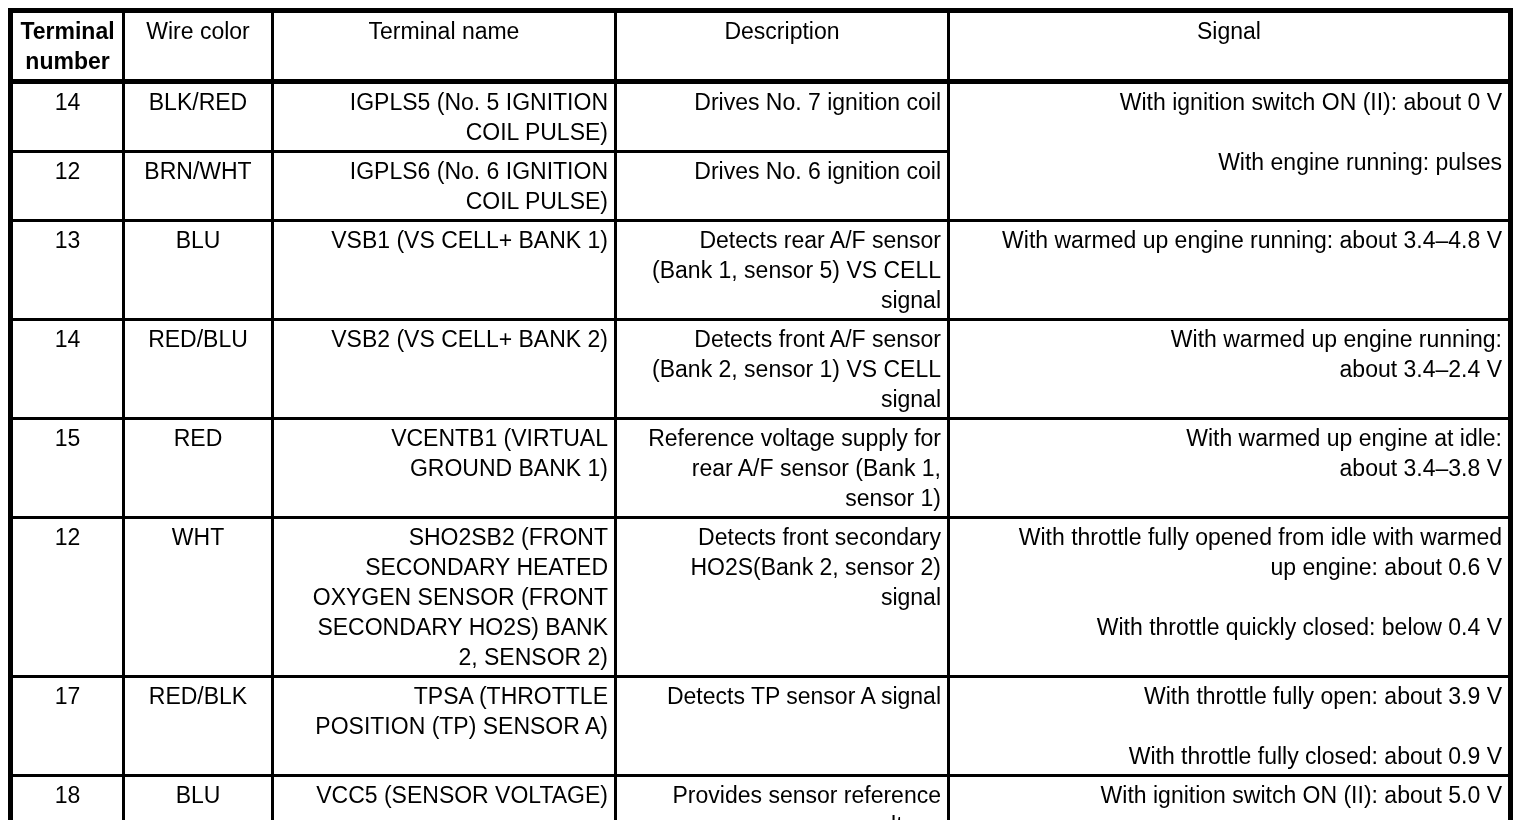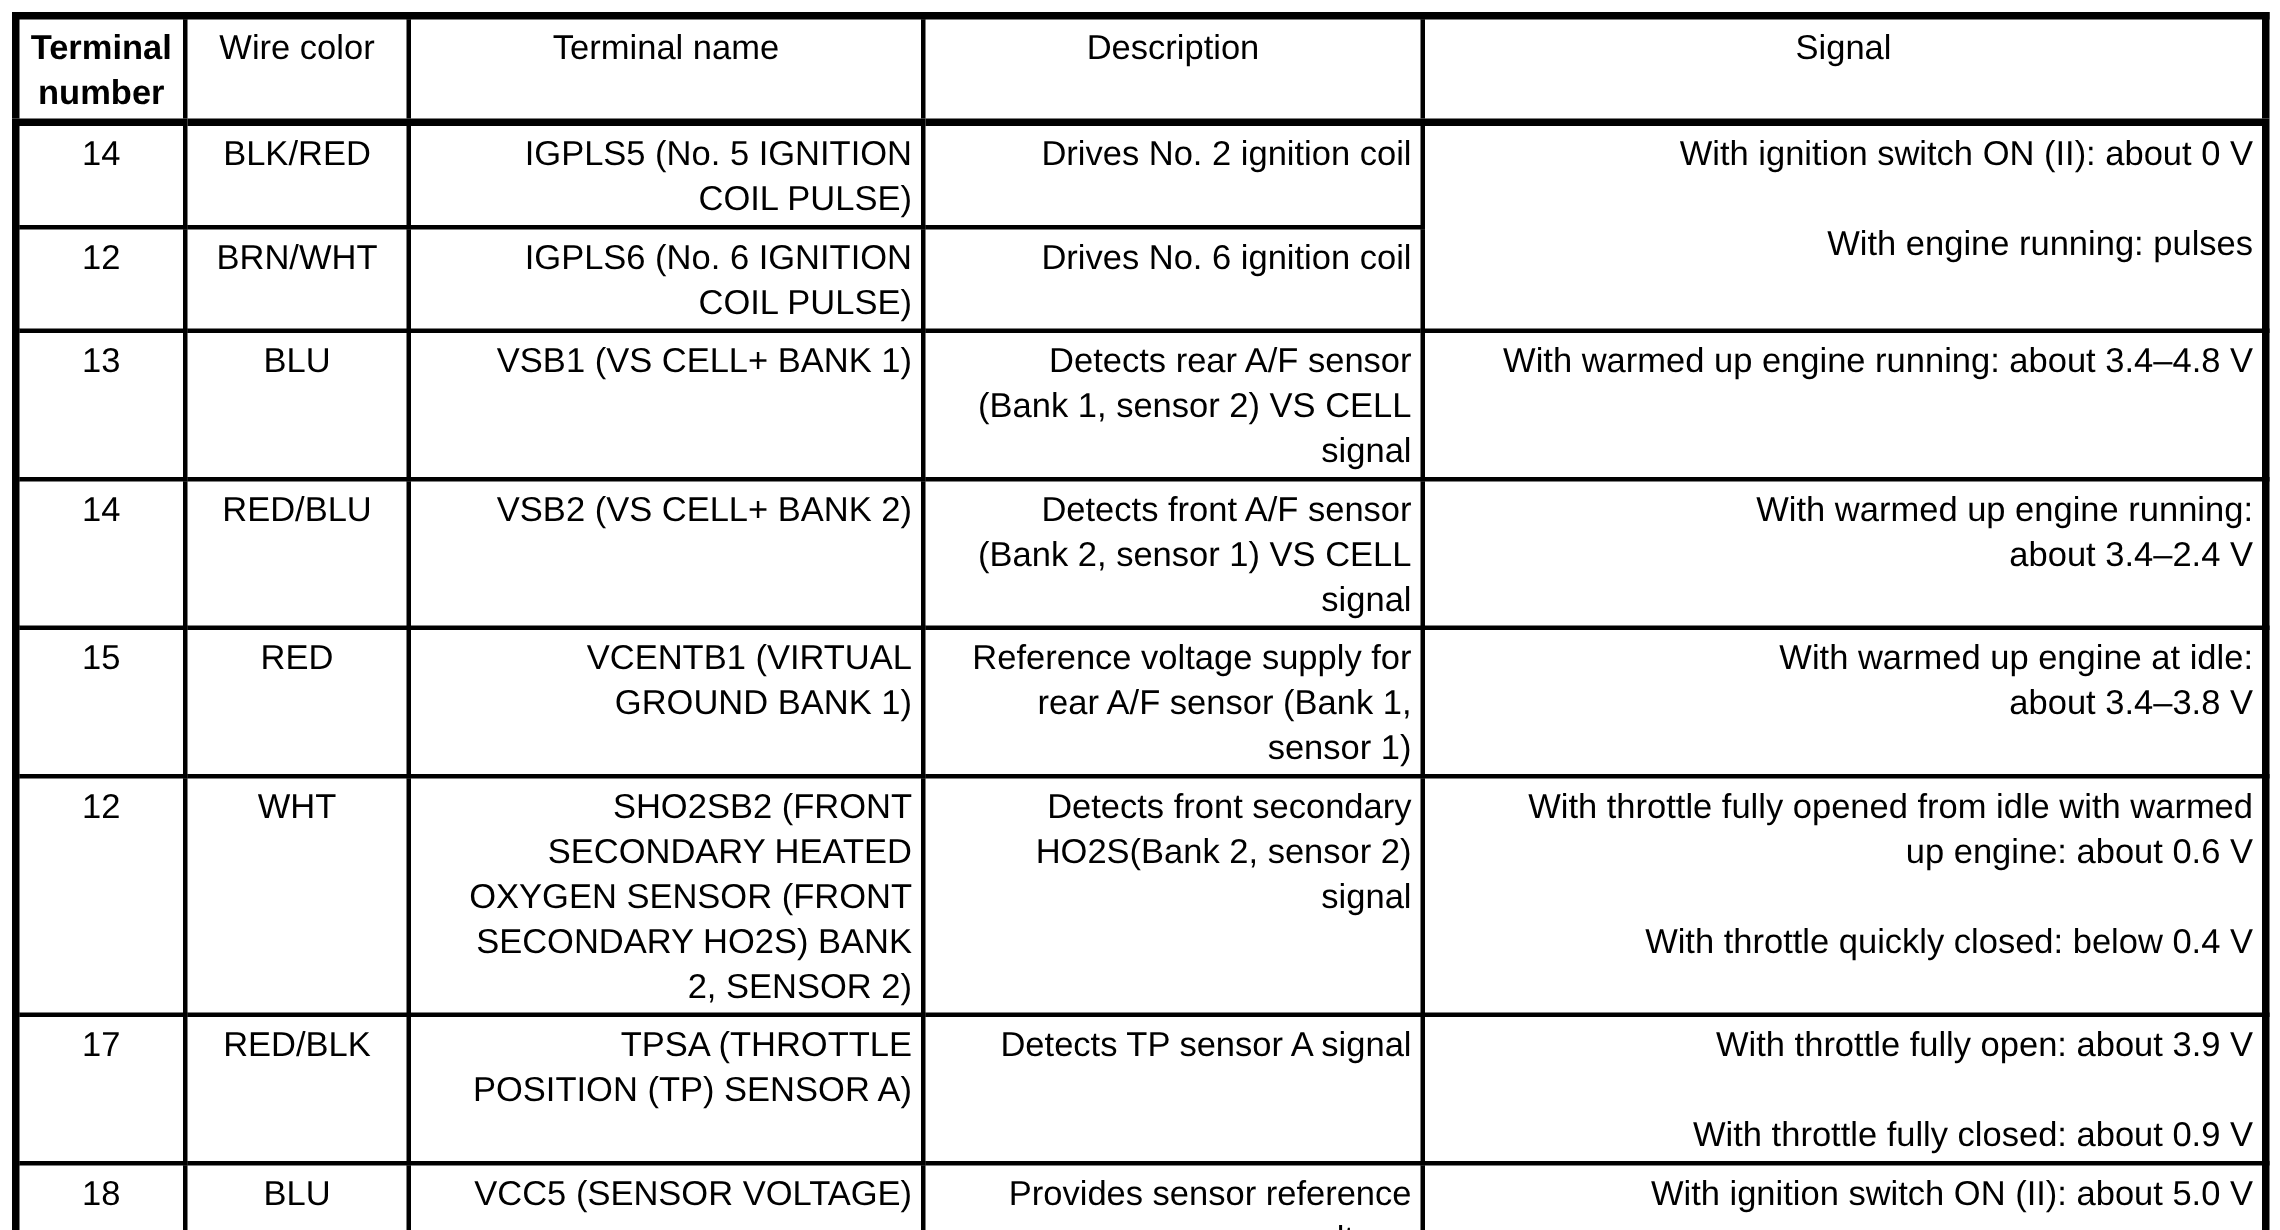--- a/index.html
+++ b/index.html
@@ -73,38 +73,38 @@
         <th>Description</th>
         <th>Signal</th>
       </tr>
     </thead>
     <tbody>
       <tr class="row-11">
         <td class="cell-terminal">14</td>
         <td class="cell-wire">BLK/RED</td>
         <td class="cell-name">IGPLS5 (No. 5 IGNITION
 COIL PULSE)</td>
-        <td class="cell-desc">Drives No. 2 ignition coil</td>
+        <td class="cell-desc">Drives No. 7 ignition coil</td>
         <td class="cell-signal" rowspan="2">With ignition switch ON (II): about 0 V
 
 With engine running: pulses</td>
       </tr>
       <tr class="row-12">
         <td class="cell-terminal">12</td>
         <td class="cell-wire">BRN/WHT</td>
         <td class="cell-name">IGPLS6 (No. 6 IGNITION
 COIL PULSE)</td>
         <td class="cell-desc">Drives No. 6 ignition coil</td>
       </tr>
       <tr class="row-13">
         <td class="cell-terminal">13</td>
         <td class="cell-wire">BLU</td>
         <td class="cell-name">VSB1 (VS CELL+ BANK 1)</td>
         <td class="cell-desc">Detects rear A/F sensor
-(Bank 1, sensor 2) VS CELL
+(Bank 1, sensor 5) VS CELL
 signal</td>
         <td class="cell-signal">With warmed up engine running: about 3.4–4.8 V</td>
       </tr>
       <tr class="row-14">
         <td class="cell-terminal">14</td>
         <td class="cell-wire">RED/BLU</td>
         <td class="cell-name">VSB2 (VS CELL+ BANK 2)</td>
         <td class="cell-desc">Detects front A/F sensor
 (Bank 2, sensor 1) VS CELL
 signal</td>

